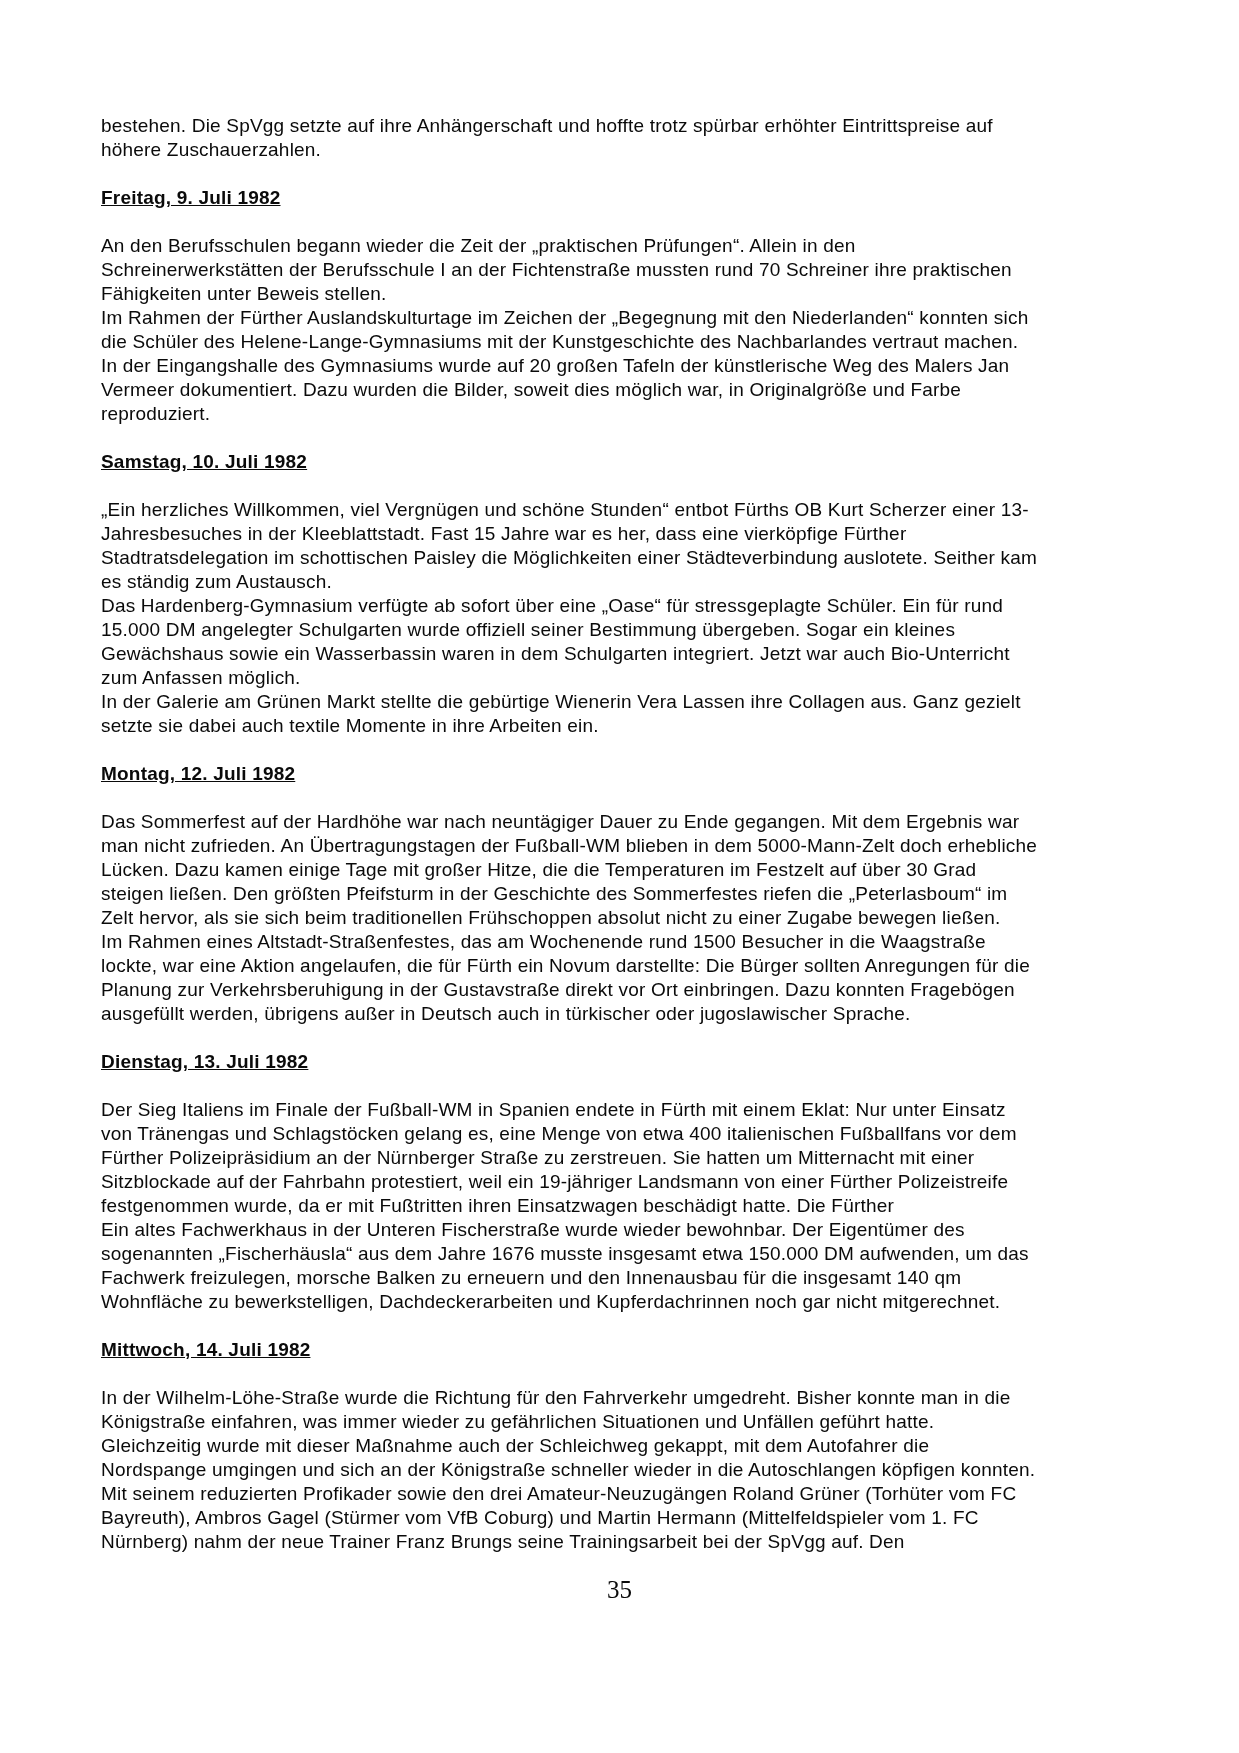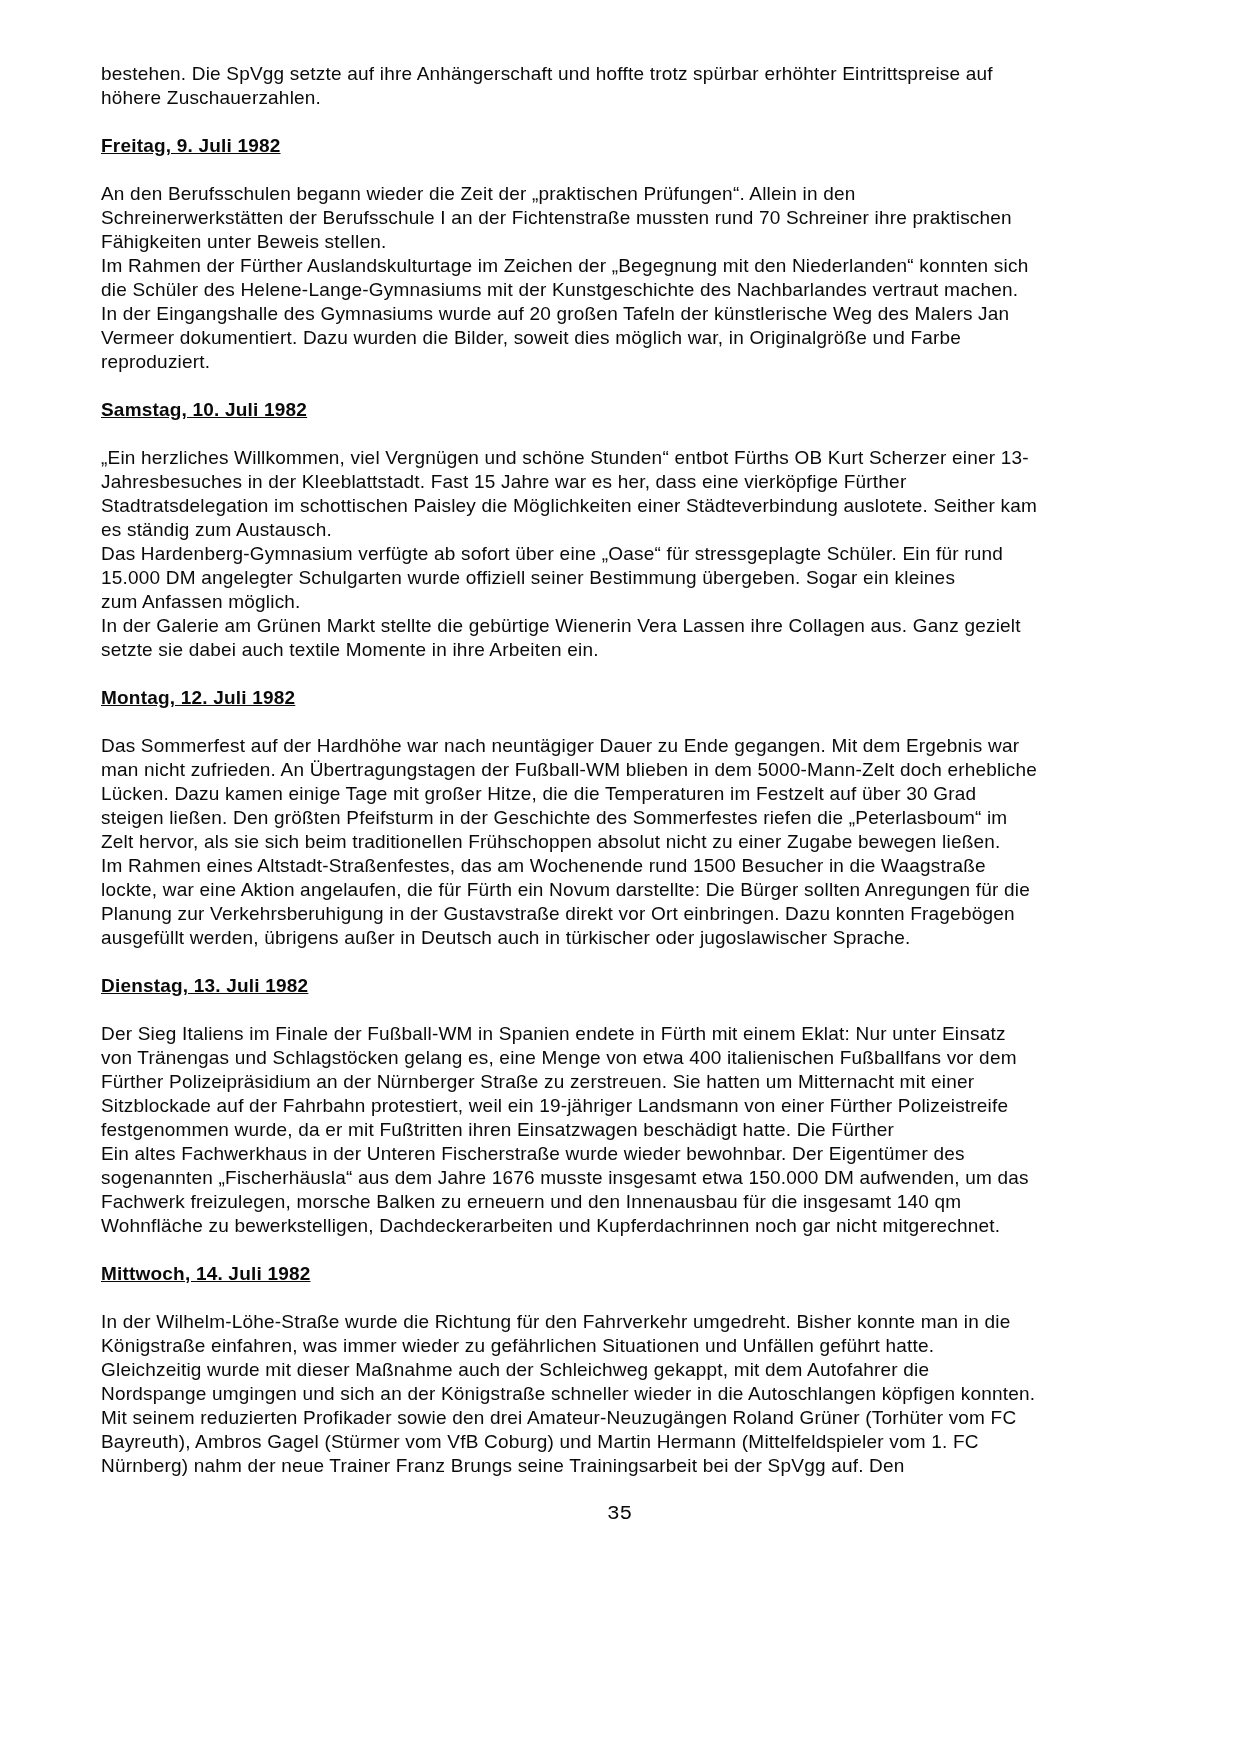--- a/index.html
+++ b/index.html
@@ -10,21 +10,21 @@
   body {
     width: 1239px;
     height: 1753px;
     position: relative;
     overflow: hidden;
   }
   .page {
     box-sizing: border-box;
     width: 1239px;
     height: 1753px;
-    padding: 62px 80px 0 101px;
+    padding: 114px 80px 0 101px;
     background: #ffffff;
     color: #0a0a0a;
     font-family: "Liberation Sans", "DejaVu Sans", sans-serif;
     font-size: 19px;
     line-height: 24px;
     letter-spacing: 0.2px;
   }
   .para {
     margin: 0 0 24px 0;
   }
@@ -33,22 +33,22 @@
     margin: 0 0 24px 0;
     white-space: nowrap;
     text-decoration: underline;
   }
   .line {
     white-space: nowrap;
   }
   .footer {
     margin-top: 12px;
     text-align: center;
-    font-family: Liberation Mono, monospace;
-    font-size: 21px;
+    font-family: Liberation Serif, serif;
+    font-size: 25px;
     line-height: 24px;
     letter-spacing: 0;
     
     margin-left: -21px;
   }
 </style>
 </head>
 <body>
 
 <div class="page">
@@ -69,20 +69,21 @@
         <div class="line">reproduziert.</div>
       </div>
       <div class="heading">Samstag, 10. Juli 1982</div>
       <div class="para">
         <div class="line">„Ein herzliches Willkommen, viel Vergnügen und schöne Stunden“ entbot Fürths OB Kurt Scherzer einer 13-</div>
         <div class="line">Jahresbesuches in der Kleeblattstadt. Fast 15 Jahre war es her, dass eine vierköpfige Fürther</div>
         <div class="line">Stadtratsdelegation im schottischen Paisley die Möglichkeiten einer Städteverbindung auslotete. Seither kam</div>
         <div class="line">es ständig zum Austausch.</div>
         <div class="line">Das Hardenberg-Gymnasium verfügte ab sofort über eine „Oase“ für stressgeplagte Schüler. Ein für rund</div>
         <div class="line">15.000 DM angelegter Schulgarten wurde offiziell seiner Bestimmung übergeben. Sogar ein kleines</div>
+        <div class="line">Gewächshaus sowie ein Wasserbassin waren in dem Schulgarten integriert. Jetzt war auch Bio-Unterricht</div>
         <div class="line">zum Anfassen möglich.</div>
         <div class="line">In der Galerie am Grünen Markt stellte die gebürtige Wienerin Vera Lassen ihre Collagen aus. Ganz gezielt</div>
         <div class="line">setzte sie dabei auch textile Momente in ihre Arbeiten ein.</div>
       </div>
       <div class="heading">Montag, 12. Juli 1982</div>
       <div class="para">
         <div class="line">Das Sommerfest auf der Hardhöhe war nach neuntägiger Dauer zu Ende gegangen. Mit dem Ergebnis war</div>
         <div class="line">man nicht zufrieden. An Übertragungstagen der Fußball-WM blieben in dem 5000-Mann-Zelt doch erhebliche</div>
         <div class="line">Lücken. Dazu kamen einige Tage mit großer Hitze, die die Temperaturen im Festzelt auf über 30 Grad</div>
         <div class="line">steigen ließen. Den größten Pfeifsturm in der Geschichte des Sommerfestes riefen die „Peterlasboum“ im</div>

